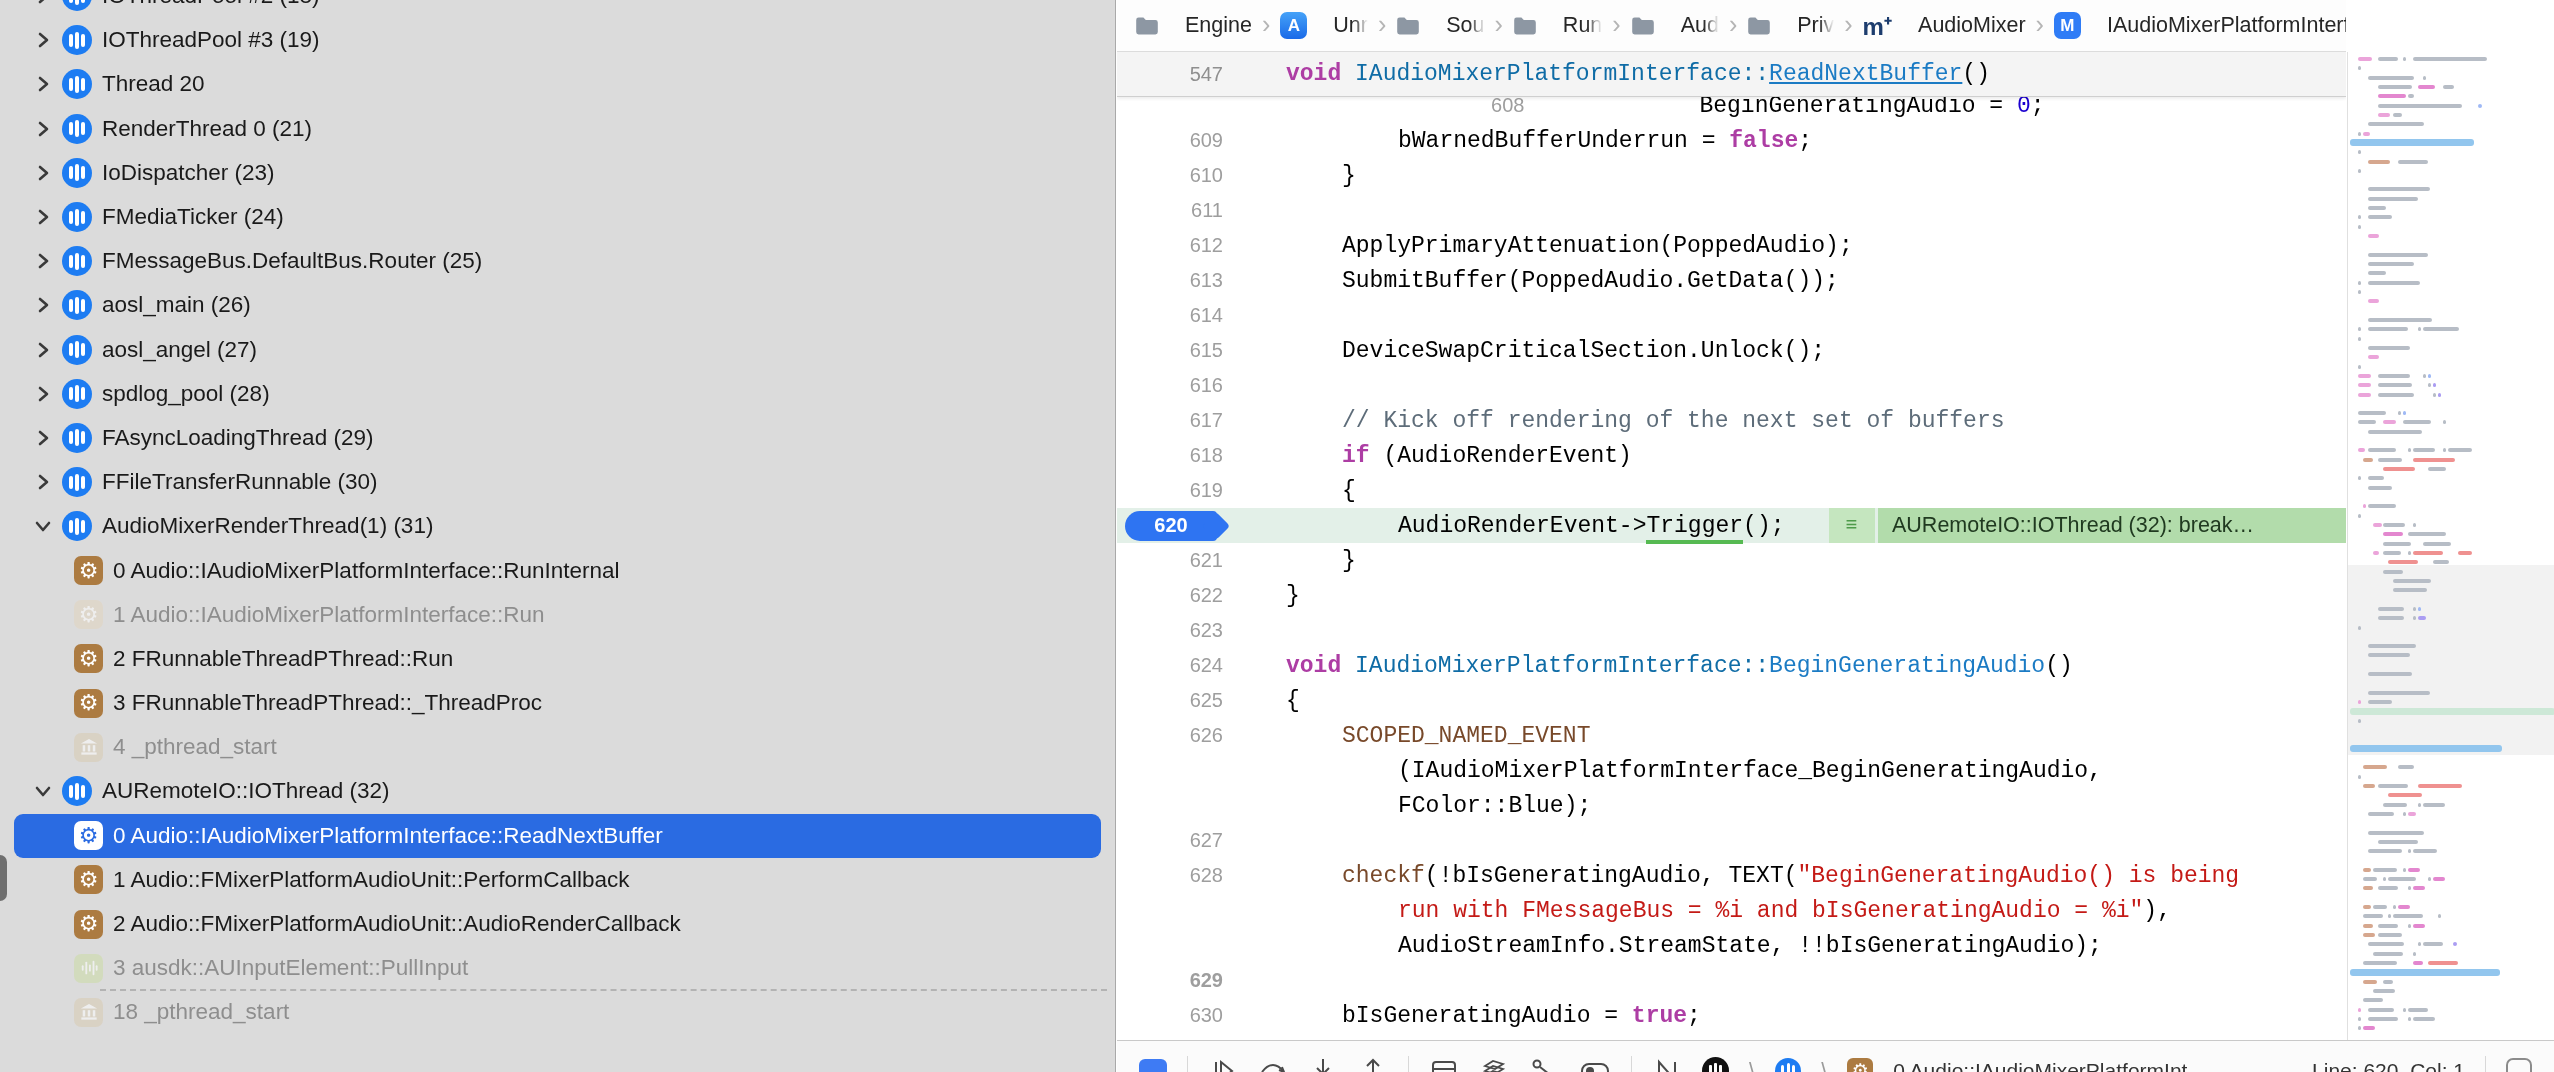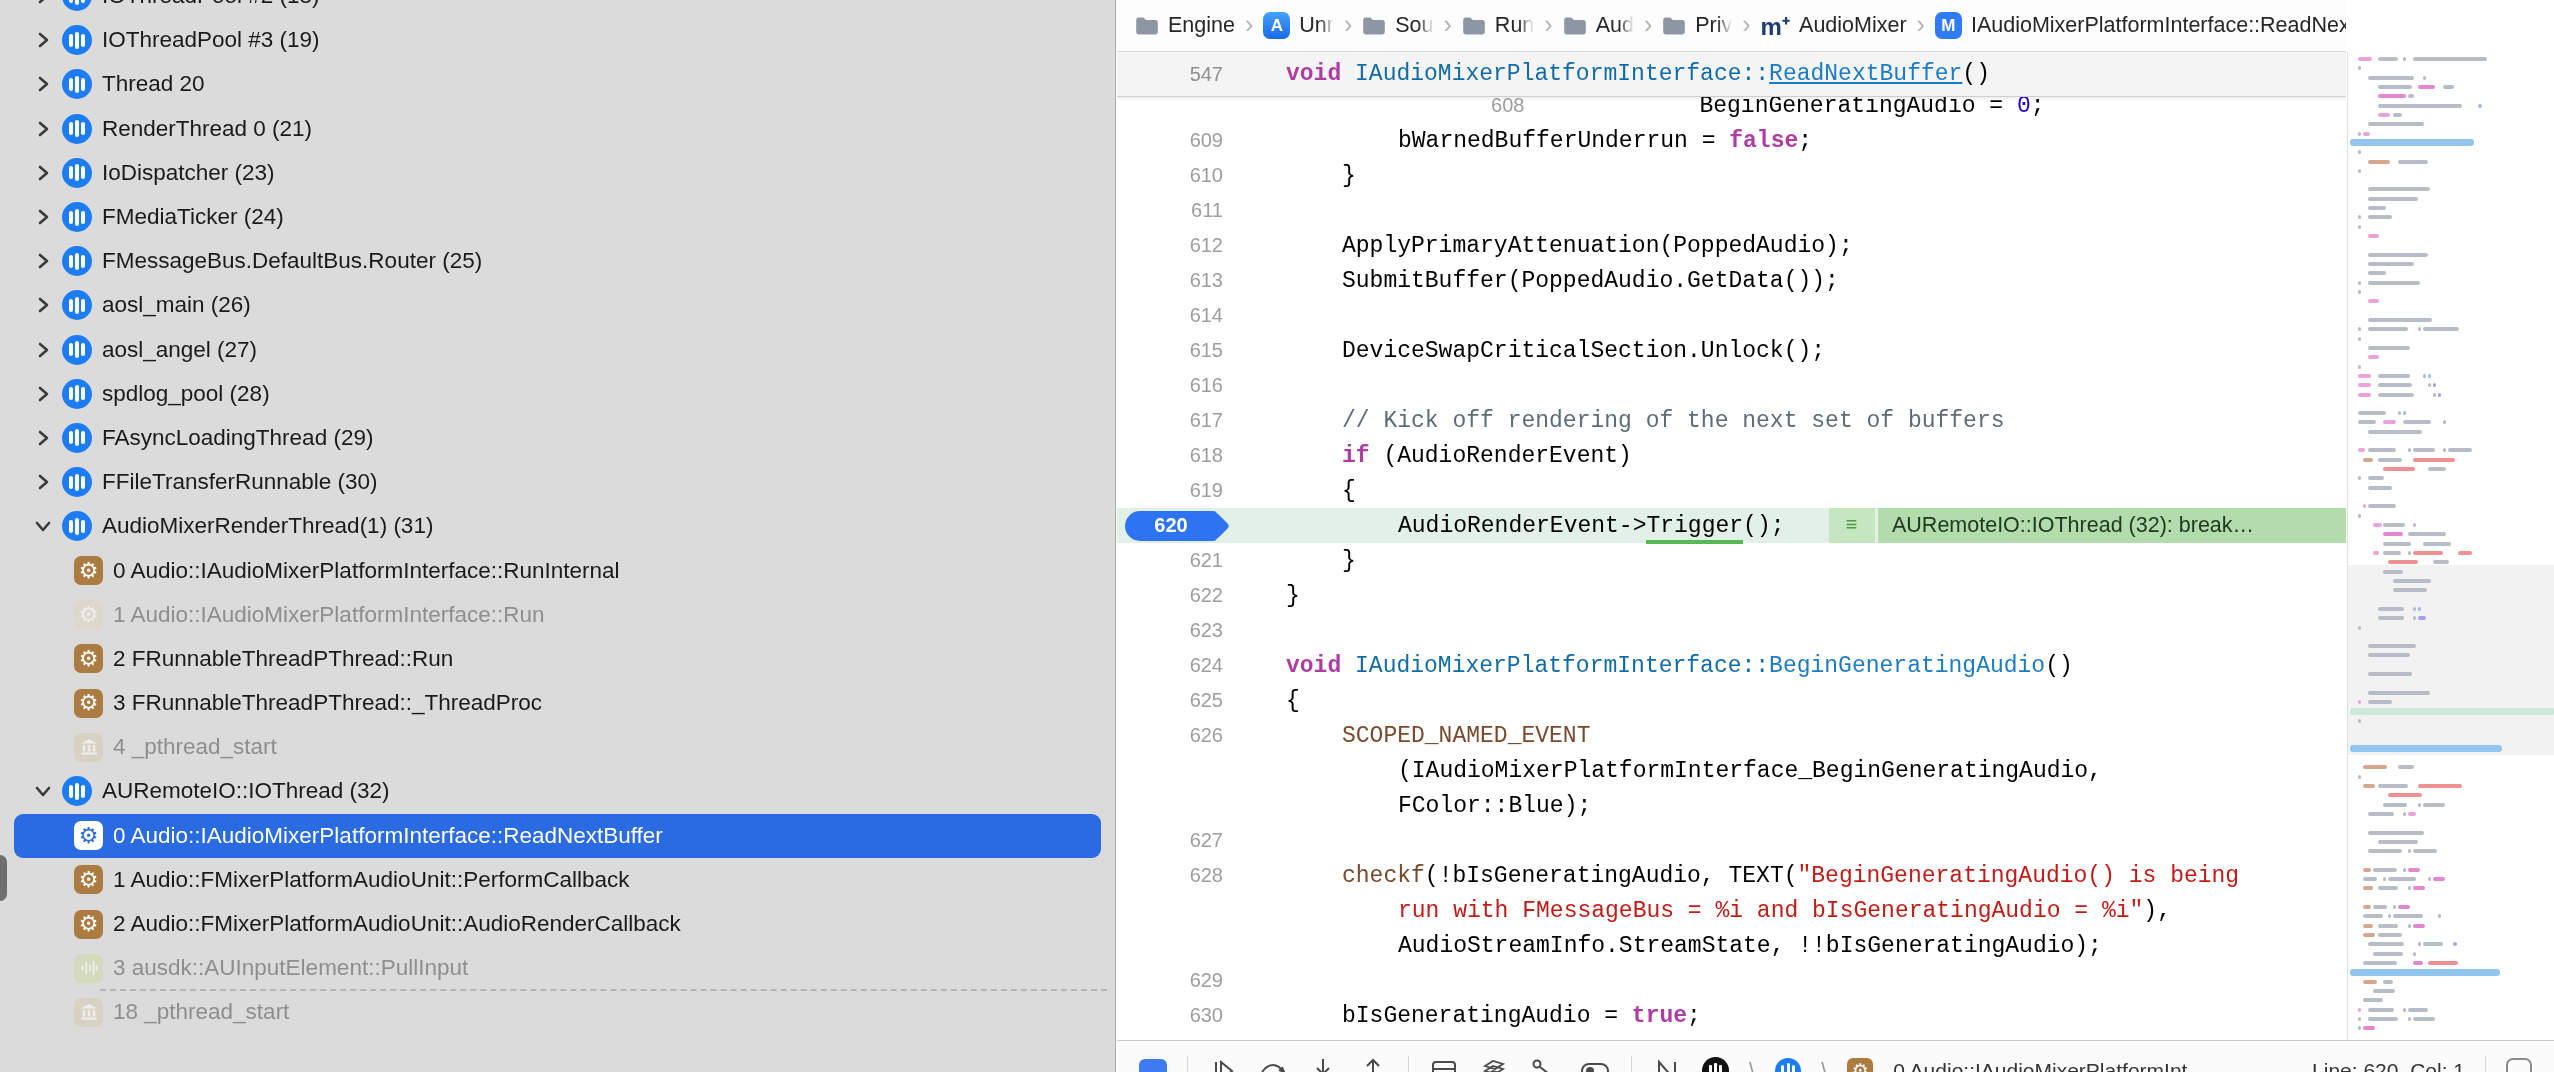--- a/index.html
+++ b/index.html
@@ -31,21 +31,21 @@
   .chip.gear.dim{background:#e2d4bf;}
   .chip.building{background:#d8cbb3;}
   .chip.wave{background:#ccdca6;}
   #edge-marker{position:absolute;left:-7px;top:855px;width:14px;height:46px;background:#6f6f6f;border-radius:7px;}
 
   
   #editor{position:absolute;left:1117px;top:0;width:1229px;height:1040px;background:#fff;overflow:hidden;}
   #breadcrumb{position:absolute;left:0;top:0;right:0;height:52px;background:#fdfdfd;
     border-bottom:1px solid #dcdcdc;display:flex;align-items:center;padding-left:18px;
     font-size:21.5px;color:#262626;white-space:nowrap;}
-  .bc-item{display:flex;align-items:center;gap:9px;}
+  .bc-item{display:flex;align-items:center;gap:26px;}
   .bc-sep{color:#b5b5b5;font-size:25px;margin:0 10px 2px 10px;font-weight:400;}
   .bc-fade{-webkit-mask-image:linear-gradient(90deg,#000 60%,transparent 100%);
            mask-image:linear-gradient(90deg,#000 60%,transparent 100%);}
   .bc-appicon{width:27px;height:27px;border-radius:7px;background:linear-gradient(#45a2f8,#1a6ae8);
     color:#fff;font-weight:bold;font-size:17px;display:flex;align-items:center;justify-content:center;}
   .bc-micon{font-weight:bold;font-size:24px;color:#1d3d6e;}
   .bc-Micon{width:27px;height:27px;border-radius:7px;background:#2f7cf6;color:#fff;
     font-weight:bold;font-size:17px;display:flex;align-items:center;justify-content:center;}
 
   
@@ -520,21 +520,21 @@
           <span class="ctext" style="padding-left:105px"><span class="tok-mac">checkf</span><span class="tok-pln">(!bIsGeneratingAudio, TEXT(</span><span class="tok-str">"BeginGeneratingAudio() is being</span></span>
         </div>
         <div class="cline" style="top: 841px;">
           <span class="gut"></span>
           <span class="ctext" style="padding-left:161px"><span class="tok-str">run with FMessageBus = %i and bIsGeneratingAudio = %i"</span><span class="tok-pln">),</span></span>
         </div>
         <div class="cline" style="top: 876px;">
           <span class="gut"></span>
           <span class="ctext" style="padding-left:161px"><span class="tok-pln">AudioStreamInfo.StreamState, !!bIsGeneratingAudio);</span></span>
         </div>
-        <div class="cline" style="top: 911px;">
+        <div class="cline" style="top: 911px; font-weight: bold;">
           <span class="gut">629</span>
           <span class="ctext" style="padding-left:49px"></span>
         </div>
         <div class="cline" style="top: 946px;">
           <span class="gut">630</span>
           <span class="ctext" style="padding-left:105px"><span class="tok-pln">bIsGeneratingAudio = </span><span class="tok-kw">true</span><span class="tok-pln">;</span></span>
         </div>
         <div class="cline" style="top: 981px;">
           <span class="gut">631</span>
           <span class="ctext" style="padding-left:49px"></span>

